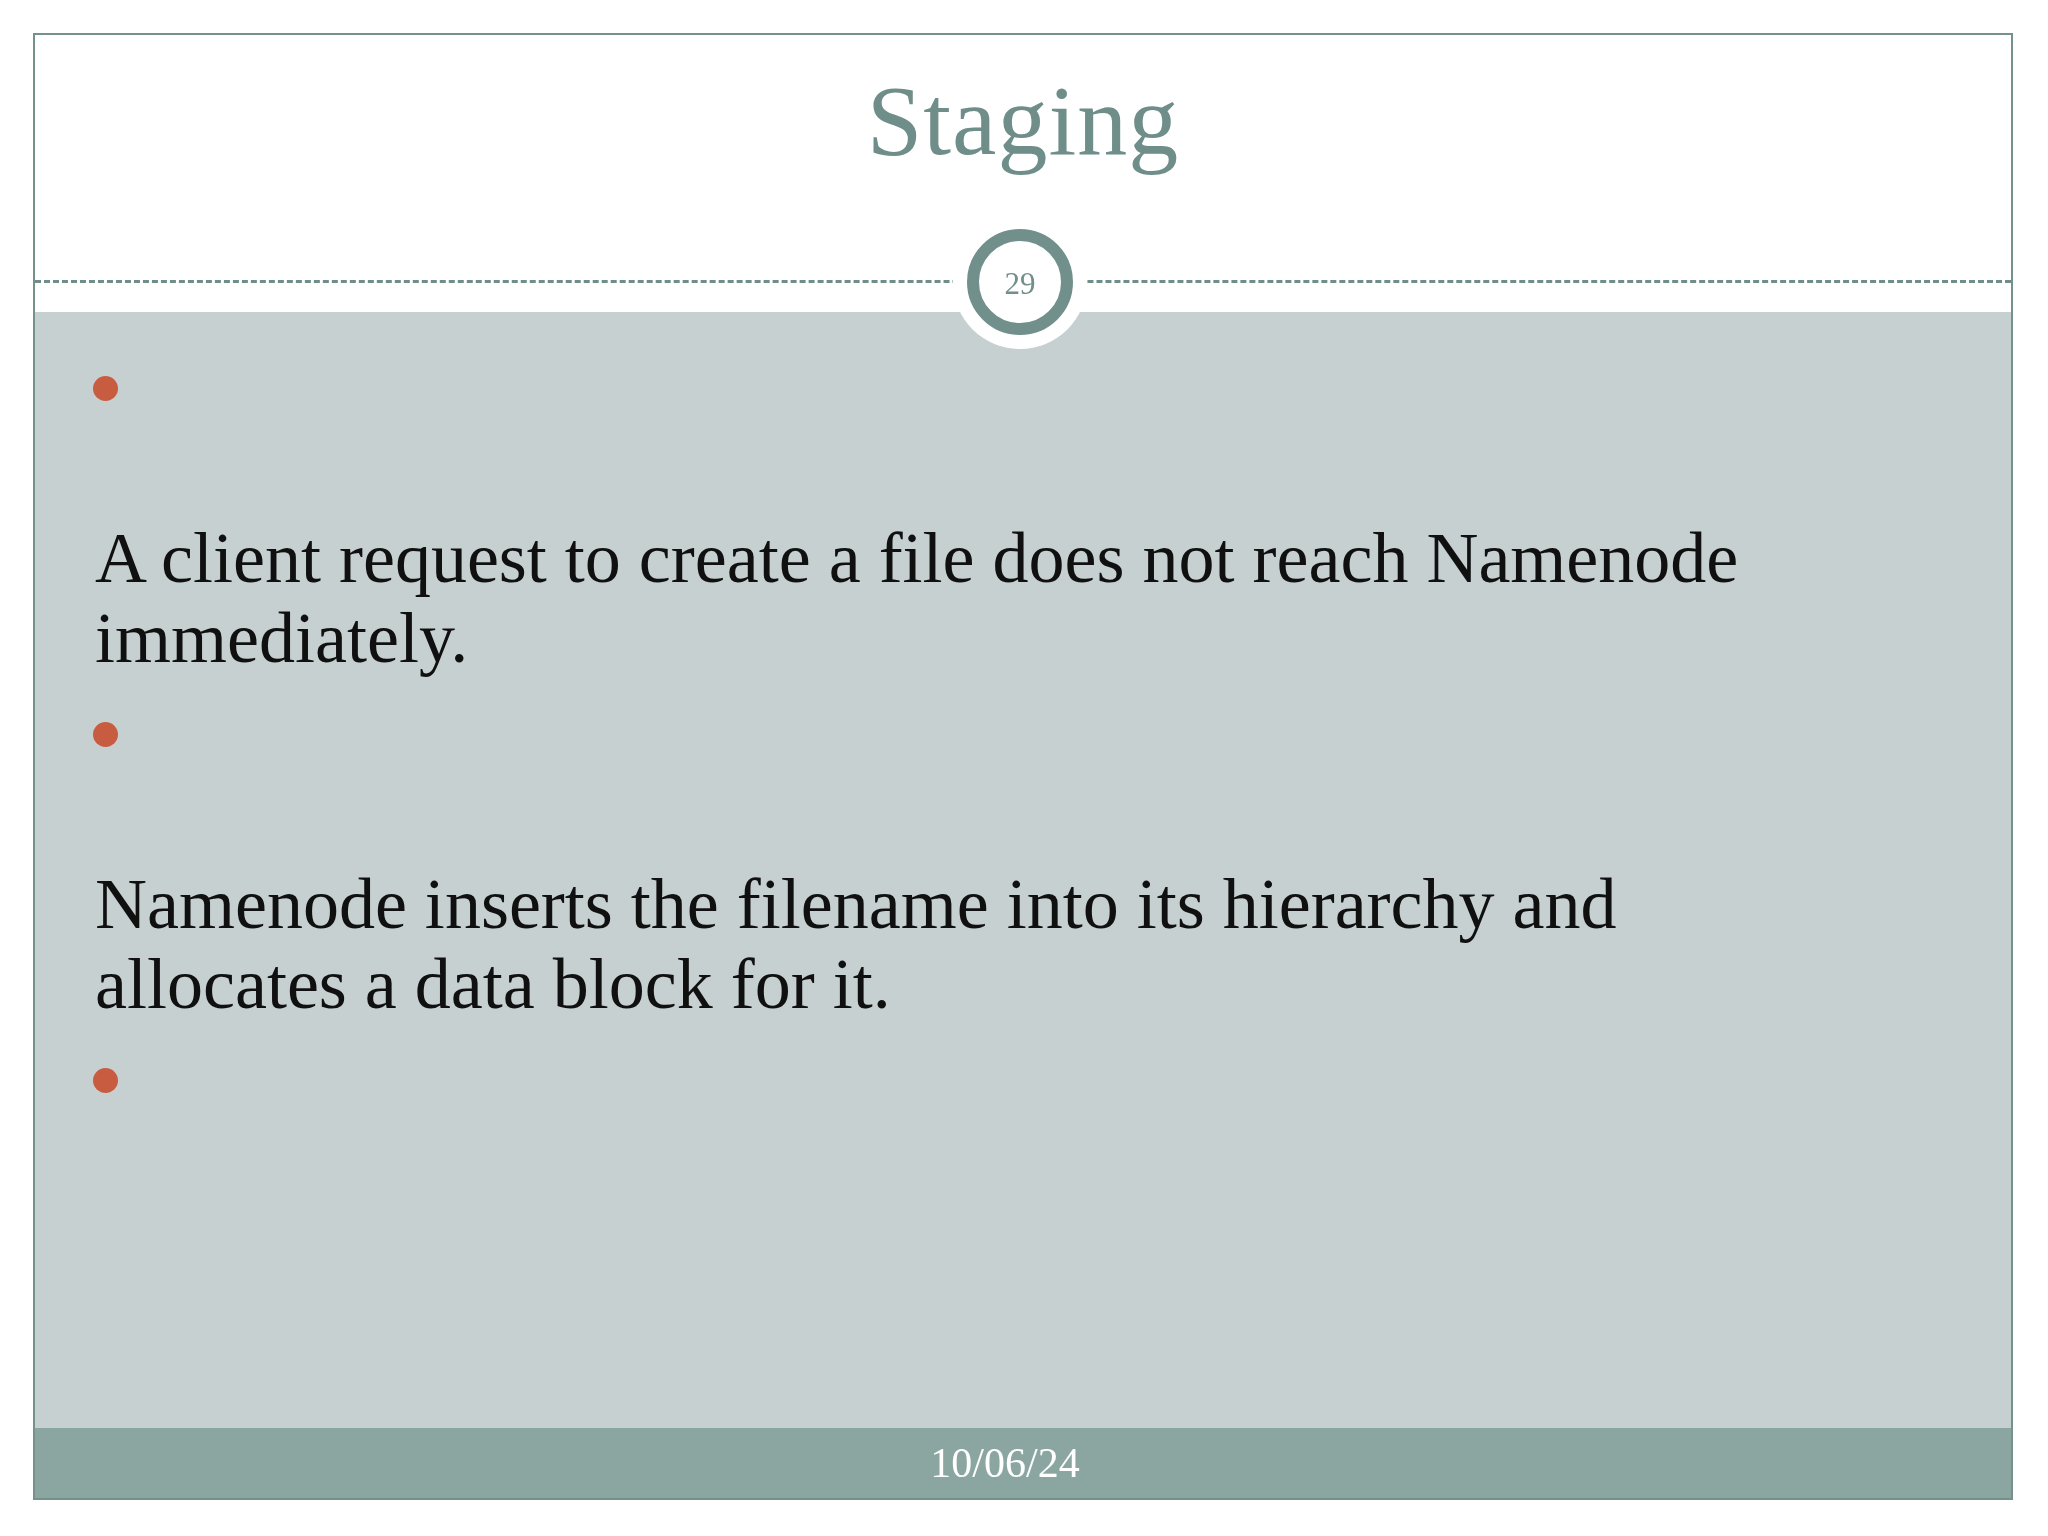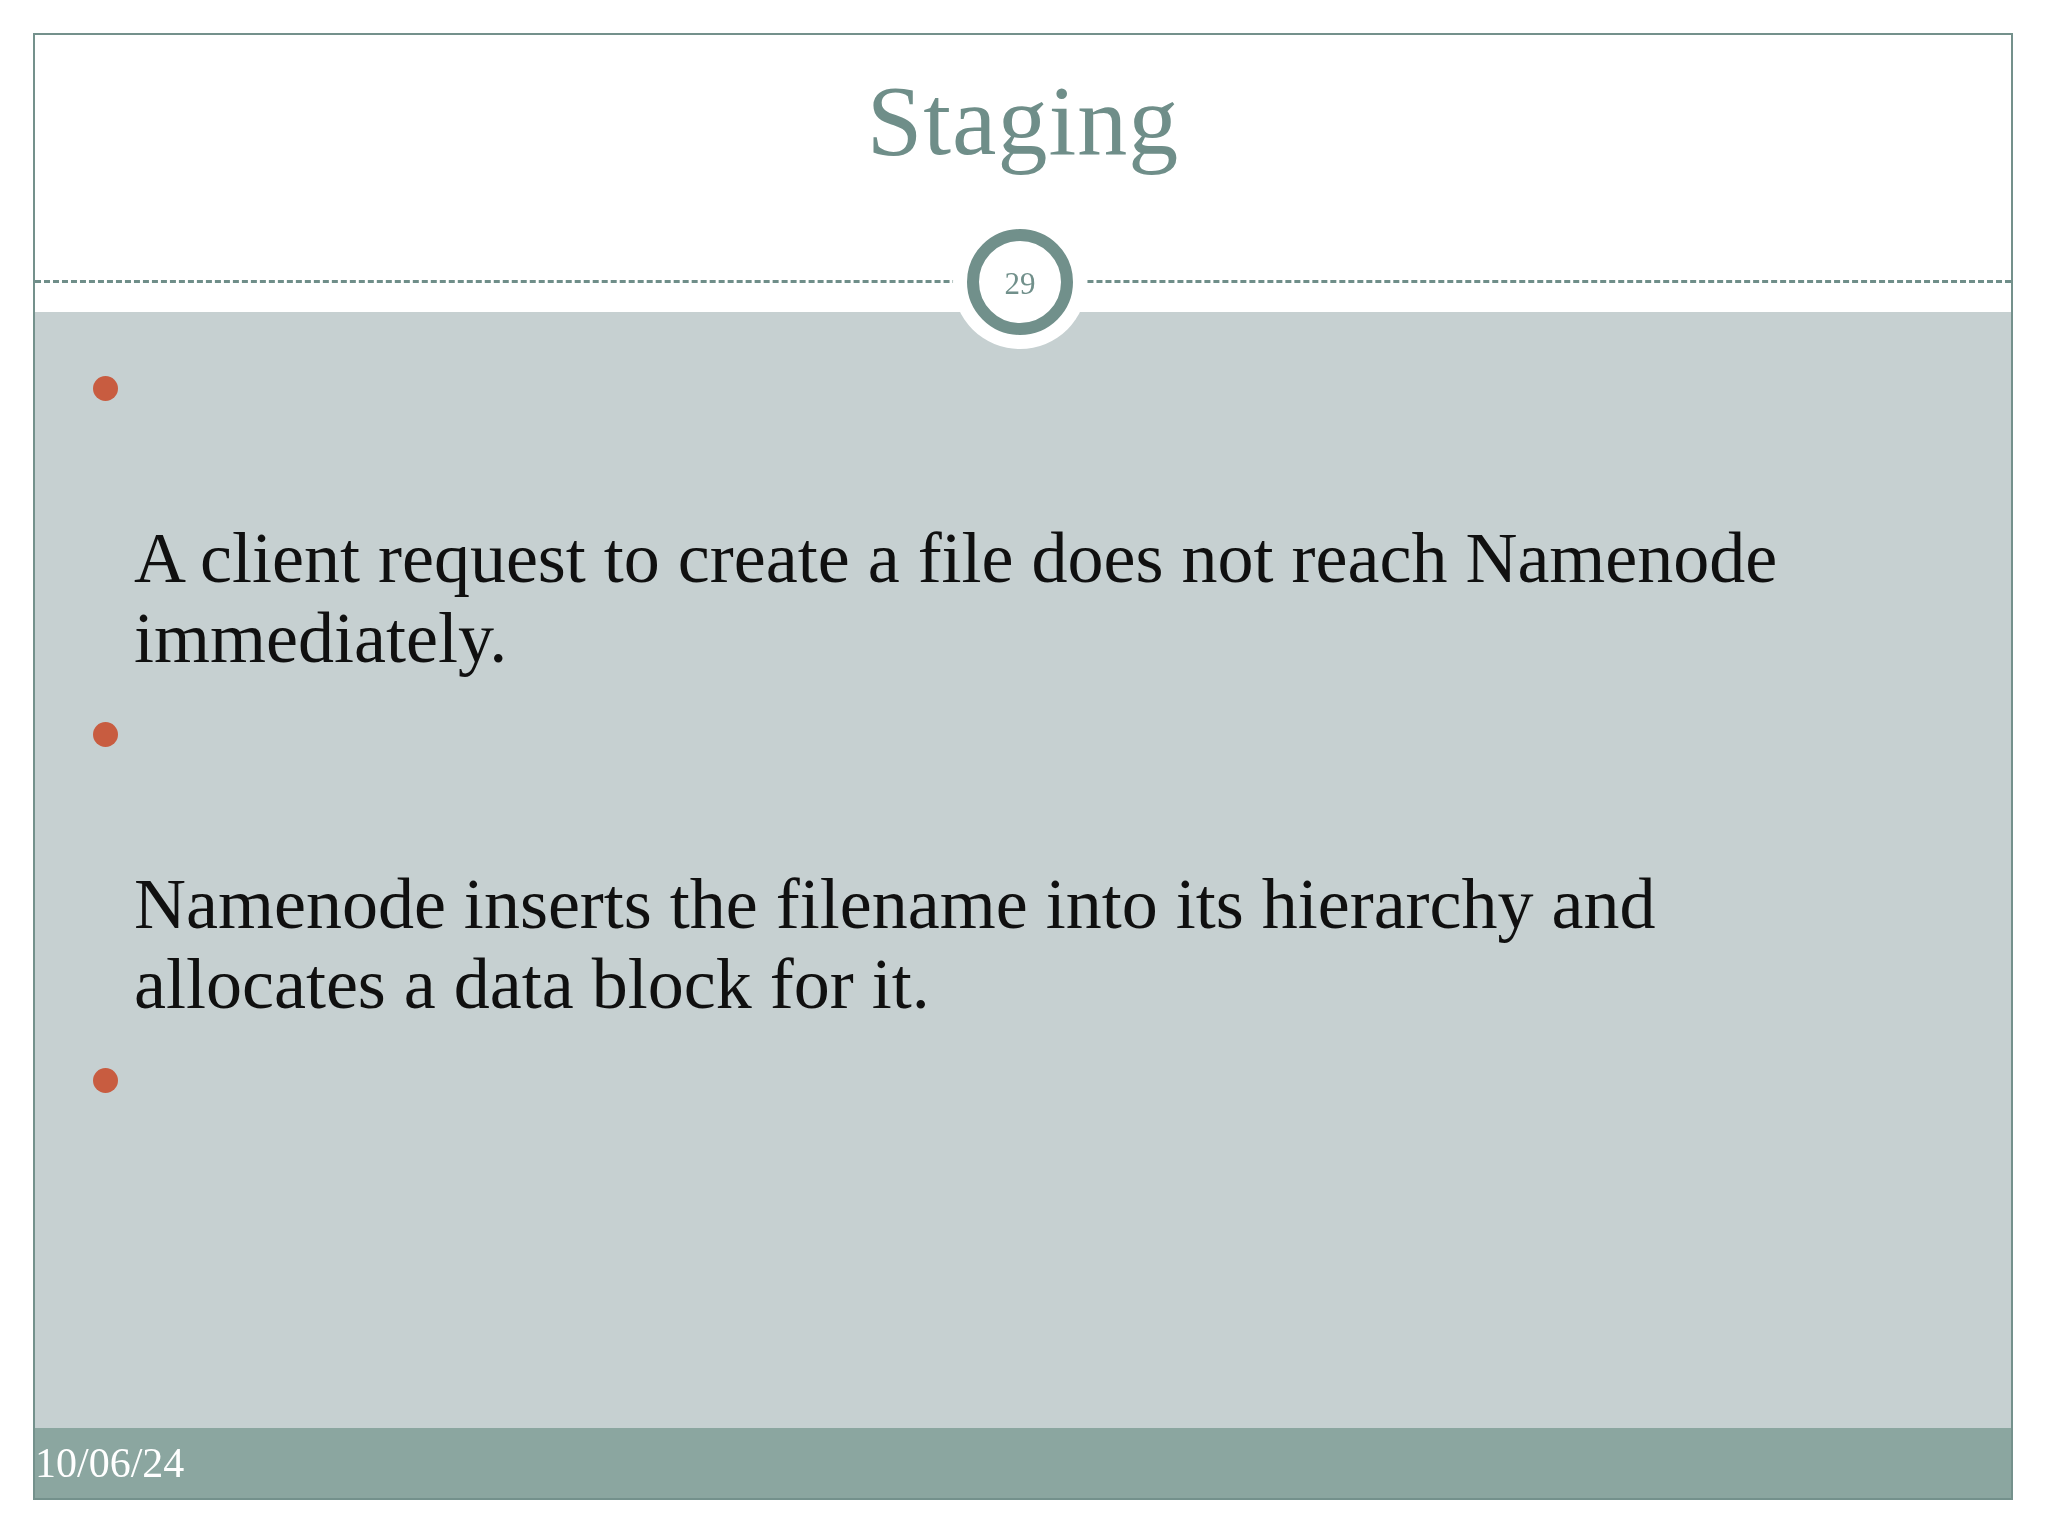--- a/index.html
+++ b/index.html
@@ -81,21 +81,21 @@
     top: 277px; bottom: 70px;
     background: var(--content-bg);
     z-index: 1;
   }
   .bullets {
     list-style: none;
     padding: 46px 28px 0 0;
   }
   .bullets li {
     position: relative;
-    padding-left: 99px;
+    padding-left: 60px;
     margin-bottom: 26px;
     font-size: 72px;
     line-height: 80px;
     color: var(--text-color);
     white-space: pre-line;
   }
   .bullet-dot {
     position: absolute;
     left: 58px; top: 18px;
     width: 25px; height: 25px;
@@ -103,21 +103,21 @@
     border-radius: 50%;
   }
   
   .footer {
     position: absolute;
     left: 0; right: 0; bottom: 0;
     height: 70px;
     background: var(--footer-bg);
     display: flex;
     align-items: center;
-    justify-content: flex-start;
+    justify-content: center;
     padding-right: 36px;
     z-index: 1;
   }
   .footer-date {
     color: #ffffff;
     font-size: 42px;
     line-height: 1;
   }
 </style>
 </head>

